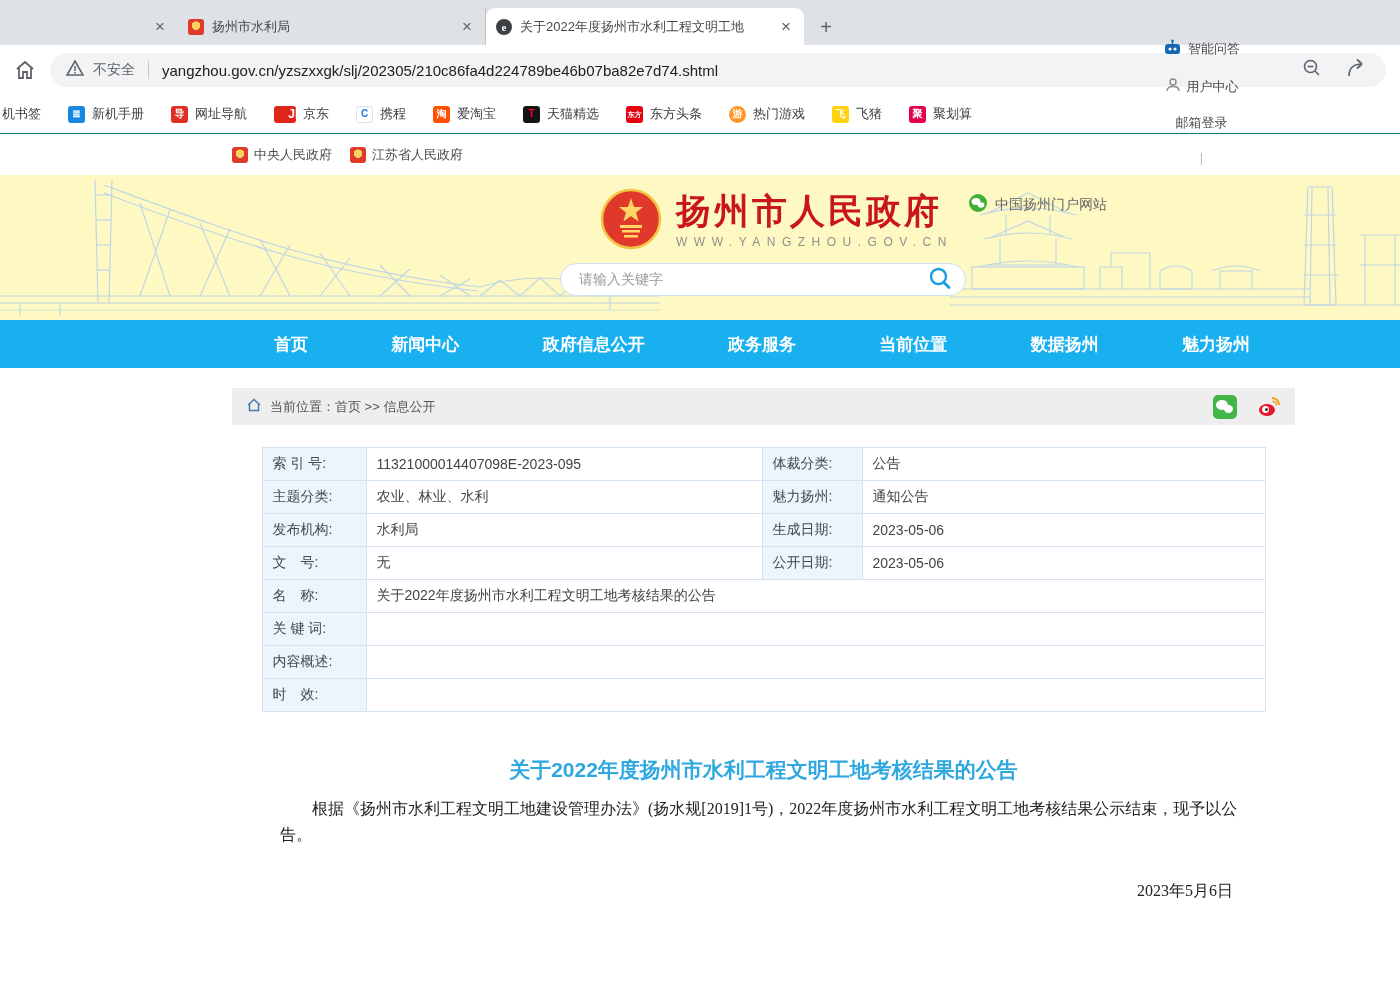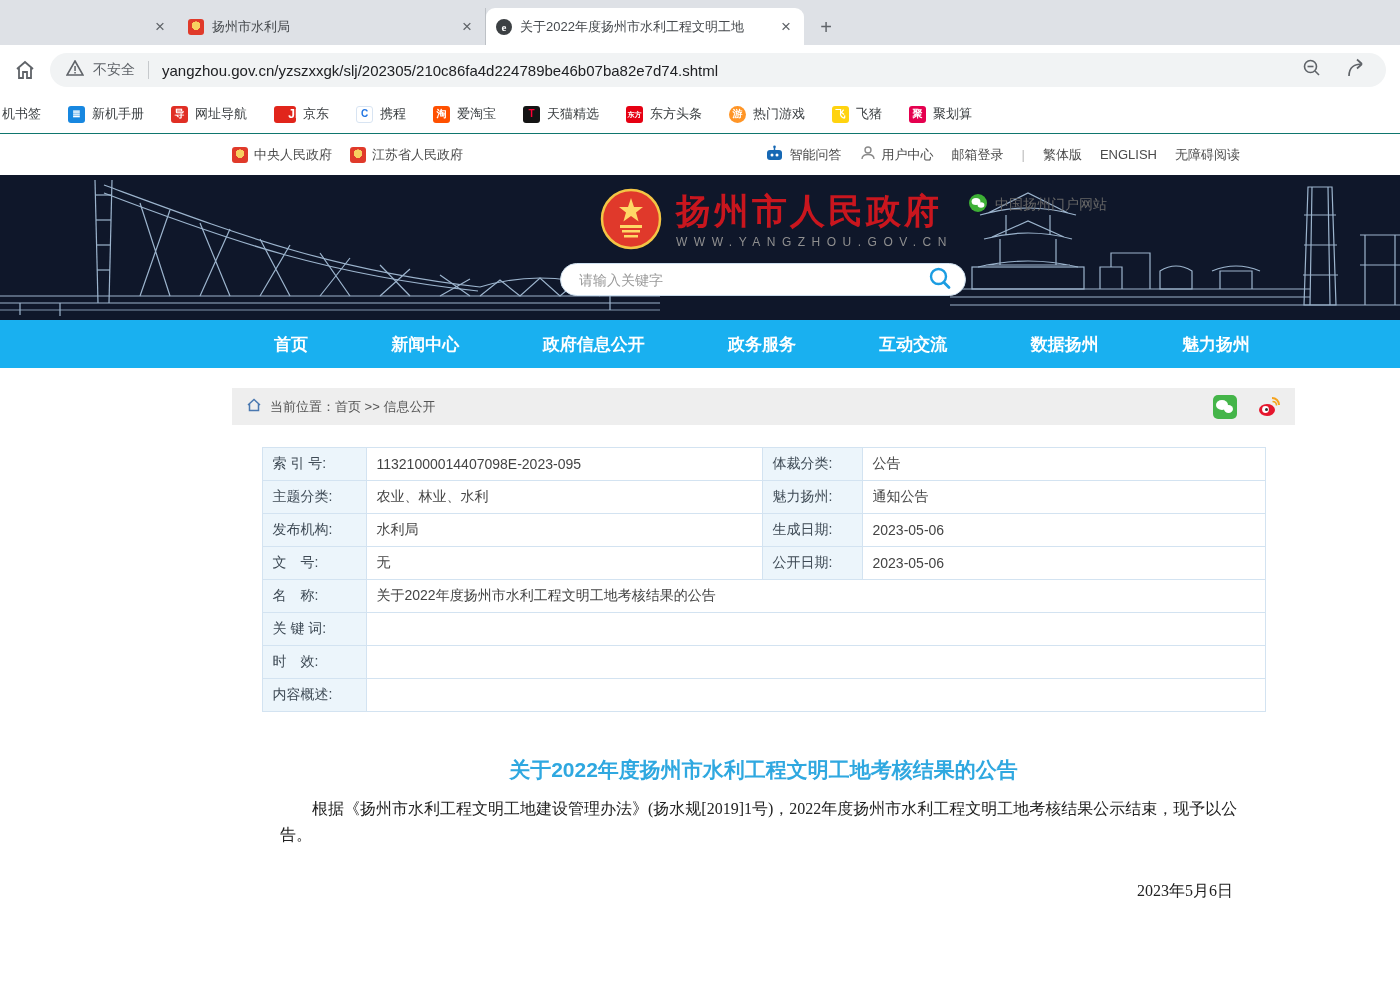--- a/index.html
+++ b/index.html
@@ -45,40 +45,40 @@
   .c-tmall { background:#141414; color:#ff0036; }
   .c-df { background:#e60012; font-size:7px; }
   .c-game { background:#ff9526; border-radius:50%; }
   .c-pig { background:#ffd30f; }
   .c-ju { background:#e5004f; }
 
   
   .topbar { height:41px; background:#fff; display:flex; align-items:center; font-size:13px;
             color:#4a4a4a; padding:0 160px 0 232px; }
   .tb-left, .tb-right { display:flex; align-items:center; gap:18px; }
-  .tb-right { margin-left:auto; }
+  .tb-right { margin-left:auto;flex-direction:column; }
   .tb-item { display:flex; align-items:center; gap:6px; cursor:pointer; white-space:nowrap; }
   .mini-emblem { width:16px; height:16px; border-radius:3px;
                  background:radial-gradient(circle at 50% 42%, #f7d060 0 34%, #e03a2a 36%); }
   .tb-sep { color:#bbb; }
 
   
-  .banner { height:145px; background:#0f172a; position:relative; overflow:hidden; }
+  .banner { height:145px; background:#fef9c3; position:relative; overflow:hidden; }
   .banner svg.art { position:absolute; top:0; opacity:.85; }
   .logo-row { position:absolute; left:600px; top:13px; display:flex; gap:14px; align-items:center; }
   .site-name { color:#c9161e; font-size:35px; font-weight:bold; letter-spacing:3px;
                font-family:"Liberation Serif", serif; line-height:1.1; }
   .site-url { color:#8f8f8f; font-size:12px; letter-spacing:6.5px; margin-top:3px; }
   .portal { position:absolute; left:968px; top:18px; display:flex; align-items:center; gap:7px;
             color:#666; font-size:14px; }
   .searchbox { position:absolute; left:560px; top:88px; width:406px; height:33px; background:#fff;
                border:1px solid #cfe0ef; border-radius:17px; display:flex; align-items:center;
                padding:0 12px 0 18px; }
   .searchbox input { border:none; outline:none; flex:1; font-size:14px; color:#333; background:transparent;
-                     font-family:Liberation Sans, sans-serif; }
+                     font-family:Liberation Mono, monospace; }
   .searchbox input::placeholder { color:#999; }
 
   
   .nav { height:48px; background:#19b0f0; display:flex; align-items:center;
          padding:0 150px 0 274px; justify-content:space-between; }
   .nav-item { color:#fff; font-size:17px; cursor:pointer; white-space:nowrap;font-weight:bold; }
 
   
   .content { width:1063px; margin:20px auto 0 232px; }
   .crumbbar { height:37px; background:#eee; display:flex; align-items:center; padding:0 14px;
@@ -323,21 +323,21 @@
           </svg>
       </span>
     </div>
   </div>
 
   <div class="nav">
     <span class="nav-item">首页</span>
     <span class="nav-item">新闻中心</span>
     <span class="nav-item">政府信息公开</span>
     <span class="nav-item">政务服务</span>
-    <span class="nav-item">互动交流</span>
+    <span class="nav-item">当前位置</span>
     <span class="nav-item">数据扬州</span>
     <span class="nav-item">魅力扬州</span>
   </div>
 
   <div class="content">
     <div class="crumbbar">
       <span>
         <svg width="16" height="14" viewBox="0 0 16 14">
             <path d="M2 7 L8 1.5 L14 7 M3.5 6 V12.5 H12.5 V6" fill="none" stroke="#4a78b0" stroke-width="1.5"></path>
           </svg>
@@ -393,25 +393,25 @@
       </tr>
       <tr>
         <td class="lbl">名　称:</td>
         <td colspan="3">关于2022年度扬州市水利工程文明工地考核结果的公告</td>
       </tr>
       <tr>
         <td class="lbl">关 键 词:</td>
         <td colspan="3"></td>
       </tr>
       <tr>
+        <td class="lbl">内容概述:</td>
+        <td colspan="3"></td>
+      </tr>
+      <tr>
         <td class="lbl">时　效:</td>
-        <td colspan="3"></td>
-      </tr>
-      <tr>
-        <td class="lbl">内容概述:</td>
         <td colspan="3"></td>
       </tr>
     </tbody>
       </table>
 
     <h1 class="art-title">关于2022年度扬州市水利工程文明工地考核结果的公告</h1>
     <div class="art-body">
       <p class="art-p2">根据《扬州市水利工程文明工地建设管理办法》(扬水规[2019]1号)，2022年度扬州市水利工程文明工地考核结果公示结束，现予以公告。</p>
       <div class="art-date">2023年5月6日</div>
 

